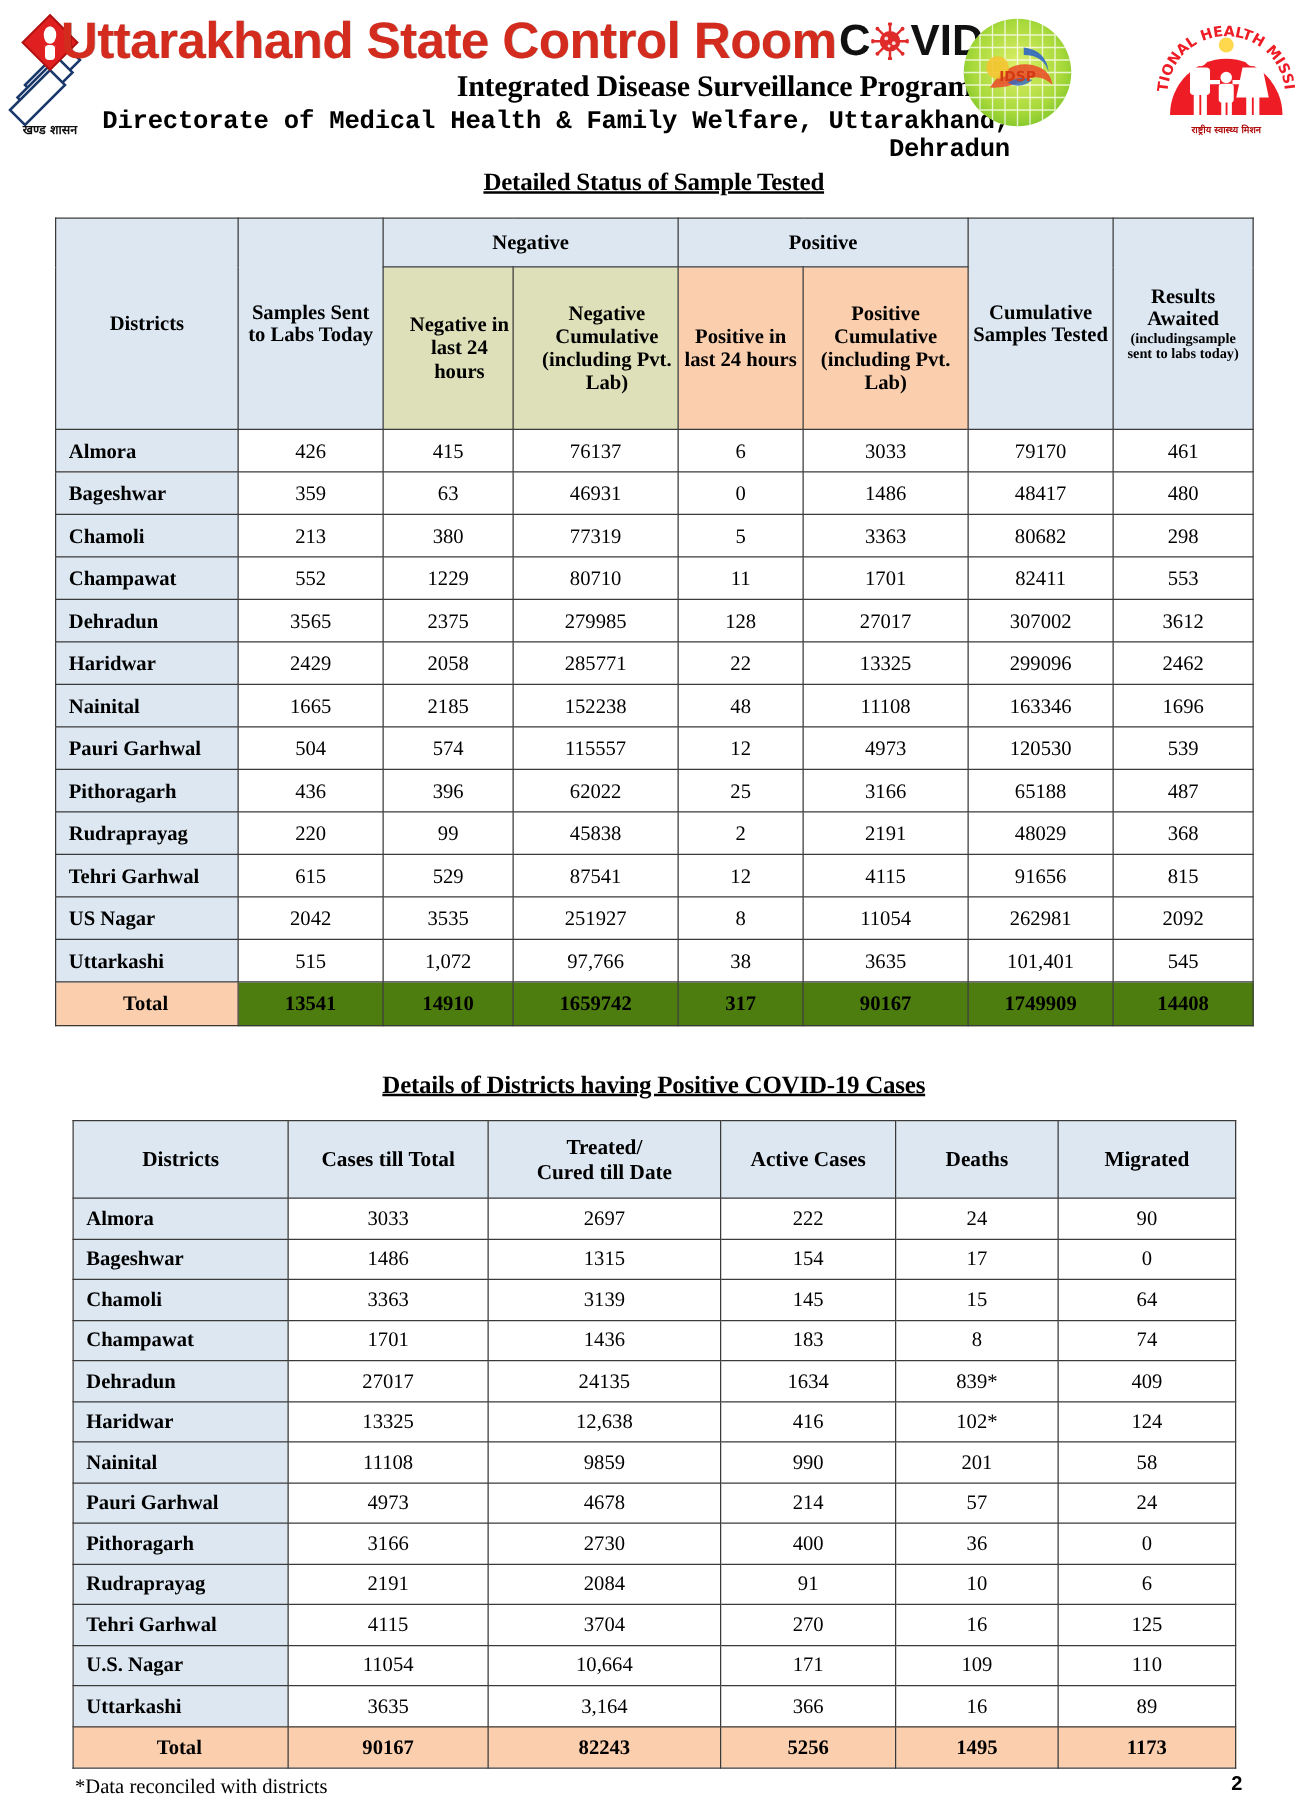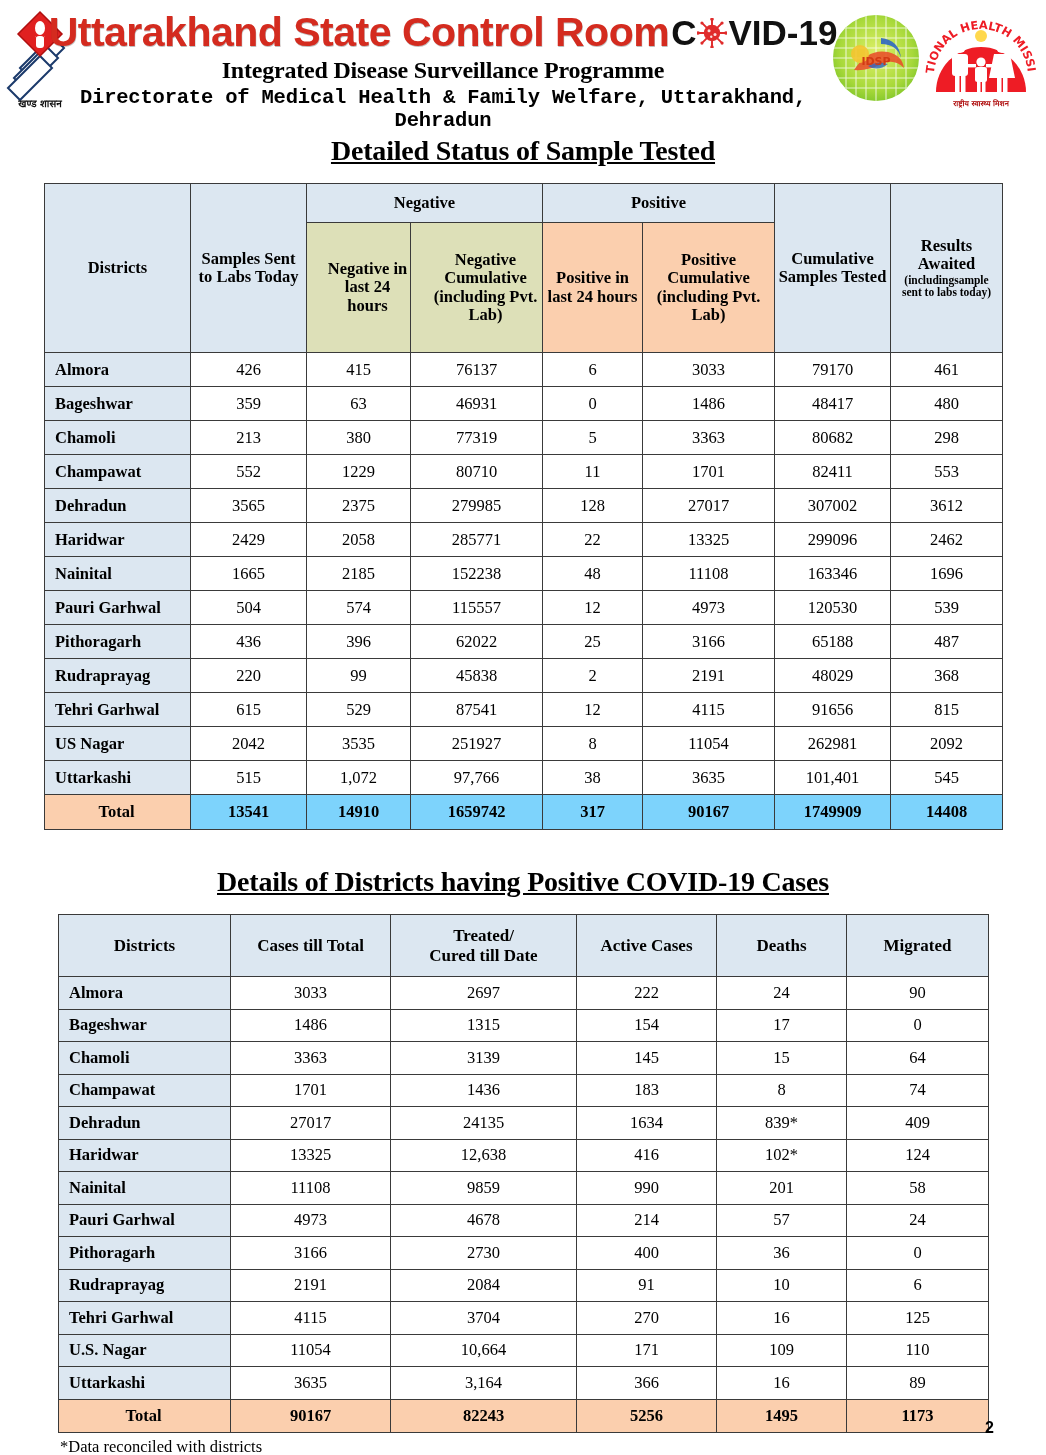--- a/index.html
+++ b/index.html
@@ -24,38 +24,38 @@
   }
   .logo-uk {
     position: absolute;
     left: 2px;
     top: 6px;
     width: 76px;
     height: 105px;
   }
   .logo-idsp {
     position: absolute;
-    left: 826px;
+    left: 764px;
     top: 8px;
     width: 100px;
     height: 100px;
   }
   .logo-nhm {
     position: absolute;
     left: 922px;
     top: 2px;
     width: 118px;
     height: 112px;
   }
   .header-text {
     position: absolute;
     left: 78px;
     top: 0px;
     width: 730px;
-    text-align: center;
+    text-align: right;
   }
   .title-row {
     display: flex;
     align-items: center;
     justify-content: center;
     white-space: nowrap;
     margin-top: 12px;
   }
   .title-main {
     font-family: "Liberation Sans", "DejaVu Sans", sans-serif;
@@ -94,21 +94,21 @@
     font-size: 20.5px;
     font-weight: bold;
     margin-top: 2px;
     letter-spacing: -0.2px;
     font-family: Liberation Mono, monospace;
   }
 
   
   .section-title {
     text-align: center;
-    font-size: 28px;
+    font-size: 20px;
     font-weight: bold;
     text-decoration: underline;
     letter-spacing: -0.2px;
   }
   #title1 { margin-top: 17px; }
   #title2 { margin-top: 36px; }
 
   
   table {
     border-collapse: collapse;
@@ -152,21 +152,21 @@
     font-size: 16.5px;
   }
   #table1 td.district {
     text-align: left;
     padding-left: 10px;
     font-weight: bold;
     background: #dce7f1;
     font-size: 16.5px;
   }
   #table1 tr.total td {
-    background: #7dd3fc;
+    background: #4d7c0f;
     font-weight: bold;
     height: 34px;
   }
   #table1 tr.total td.district {
     text-align: center;
     padding-left: 0;
     background: #fbcfae;
   }
 
   

